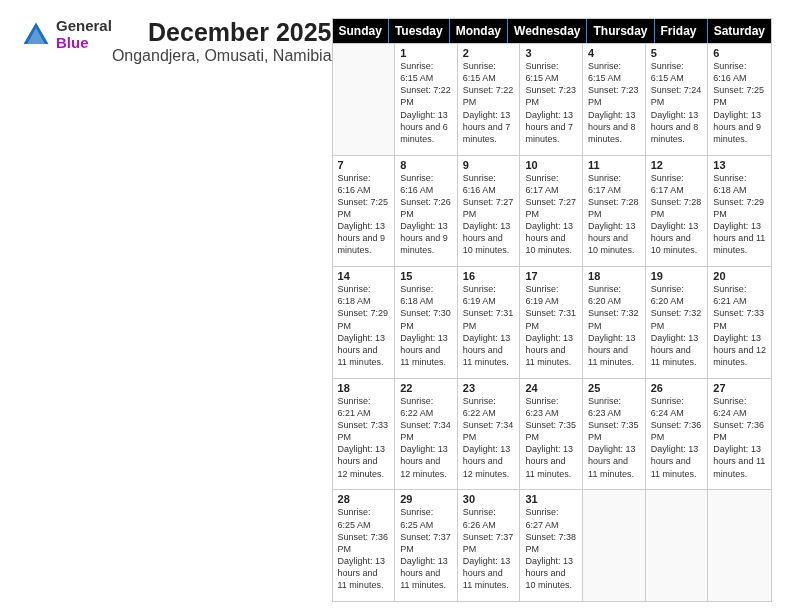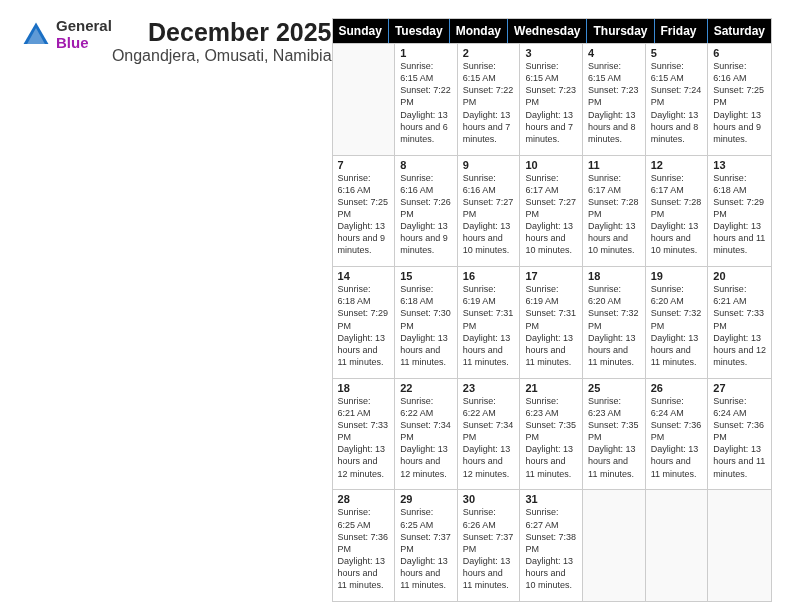--- a/index.html
+++ b/index.html
@@ -234,21 +234,21 @@
           </div>
           <div class="cal-cell">
             <div class="day-num">22</div>
             <div class="cell-text">Sunrise: 6:22 AM<br>Sunset: 7:34 PM<br>Daylight: 13 hours and 12 minutes.</div>
           </div>
           <div class="cal-cell">
             <div class="day-num">23</div>
             <div class="cell-text">Sunrise: 6:22 AM<br>Sunset: 7:34 PM<br>Daylight: 13 hours and 12 minutes.</div>
           </div>
           <div class="cal-cell">
-            <div class="day-num">21</div>
+            <div class="day-num">24</div>
             <div class="cell-text">Sunrise: 6:23 AM<br>Sunset: 7:35 PM<br>Daylight: 13 hours and 11 minutes.</div>
           </div>
           <div class="cal-cell">
             <div class="day-num">25</div>
             <div class="cell-text">Sunrise: 6:23 AM<br>Sunset: 7:35 PM<br>Daylight: 13 hours and 11 minutes.</div>
           </div>
           <div class="cal-cell">
             <div class="day-num">26</div>
             <div class="cell-text">Sunrise: 6:24 AM<br>Sunset: 7:36 PM<br>Daylight: 13 hours and 11 minutes.</div>
           </div>

